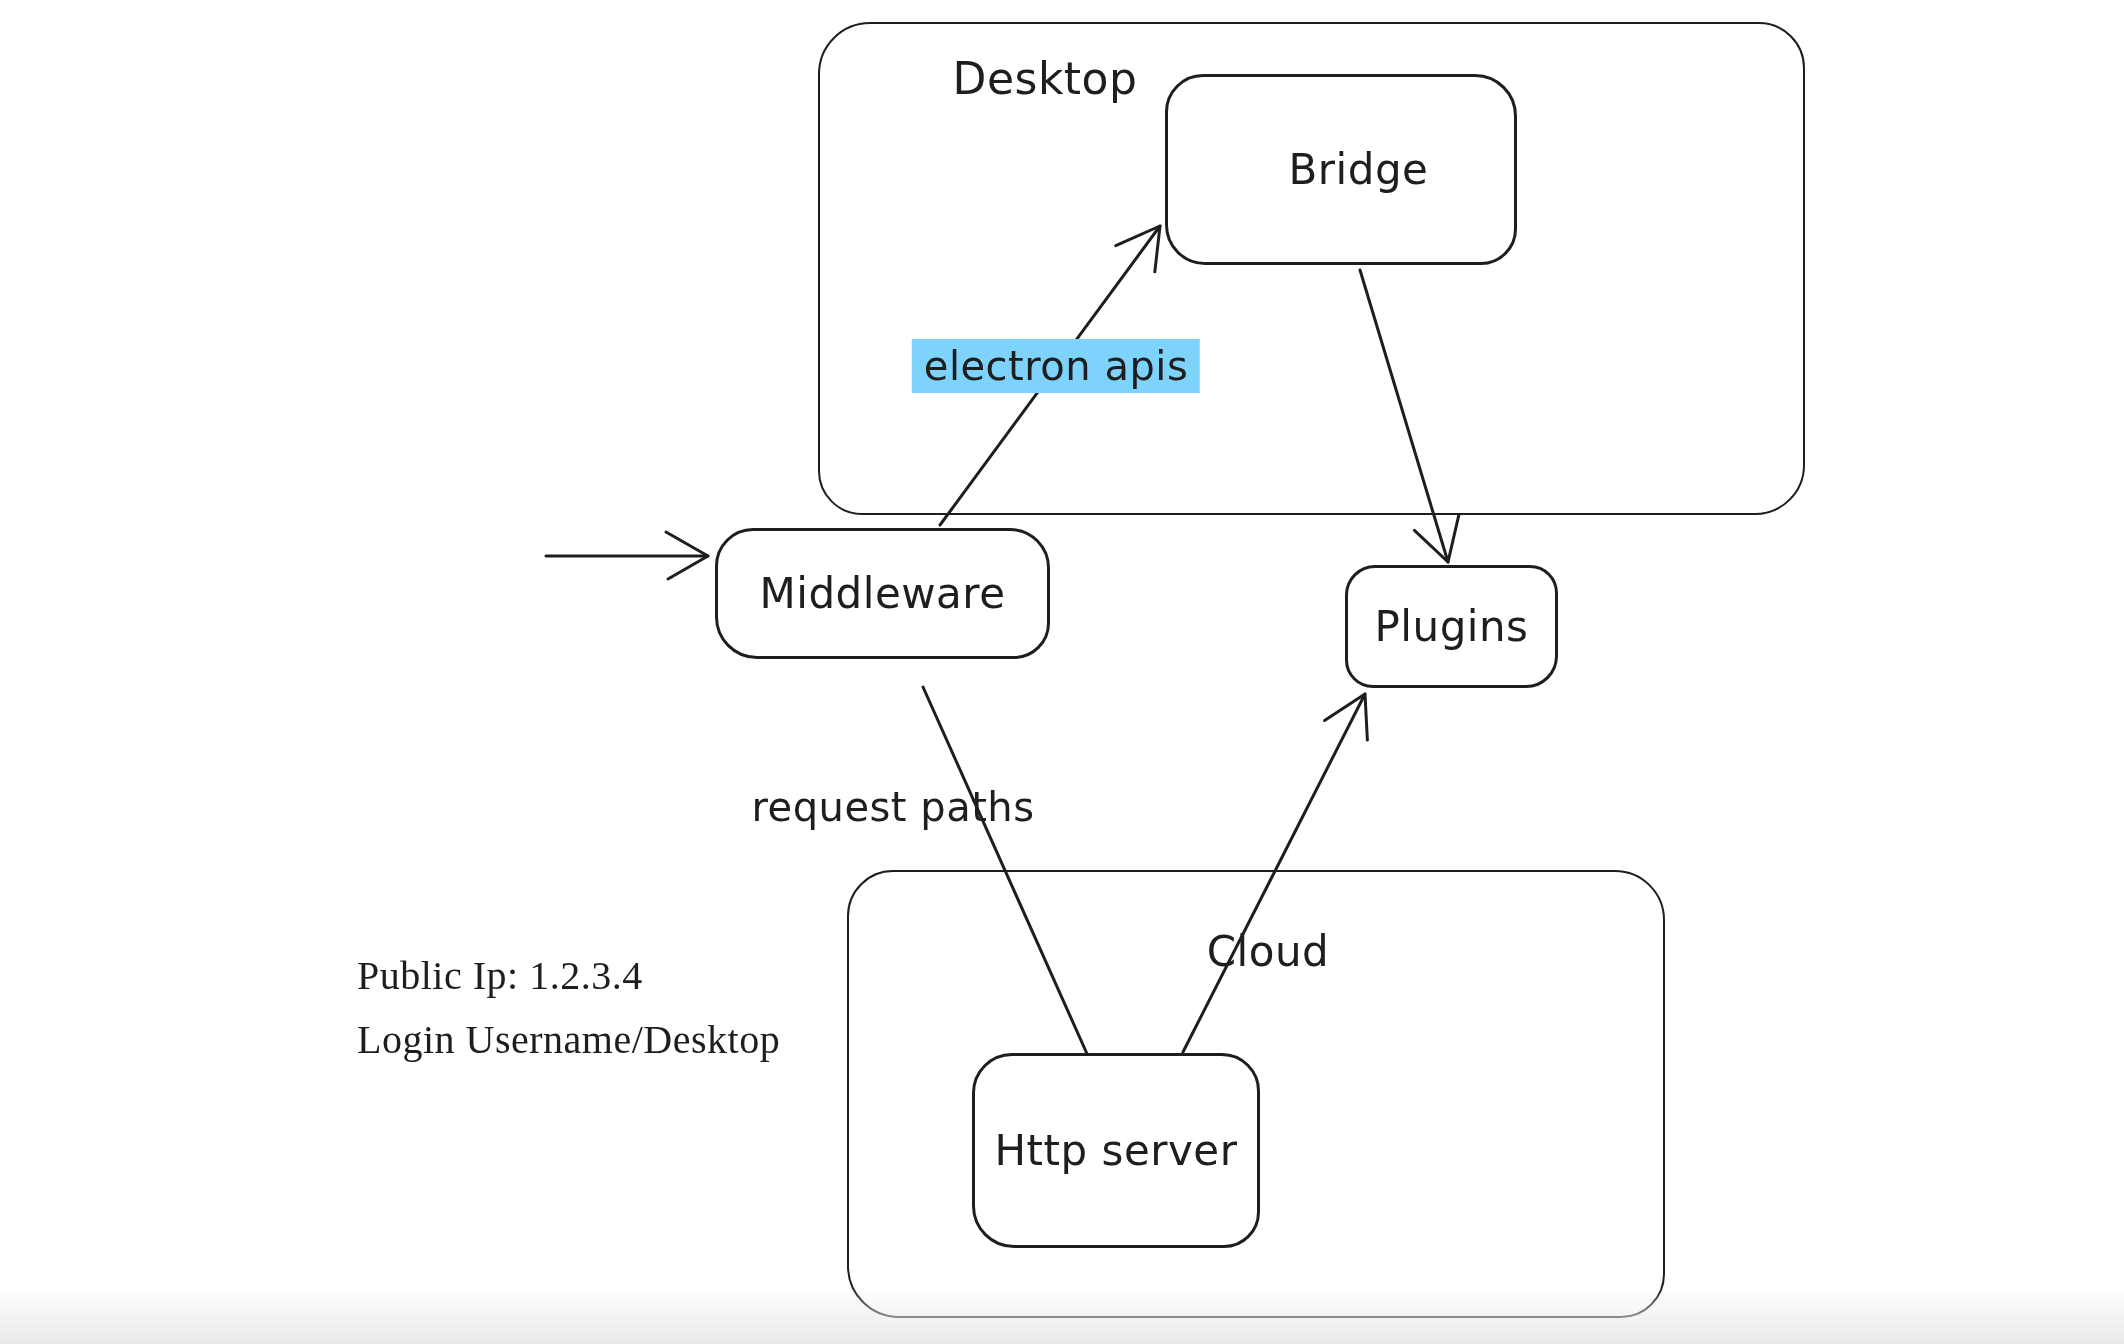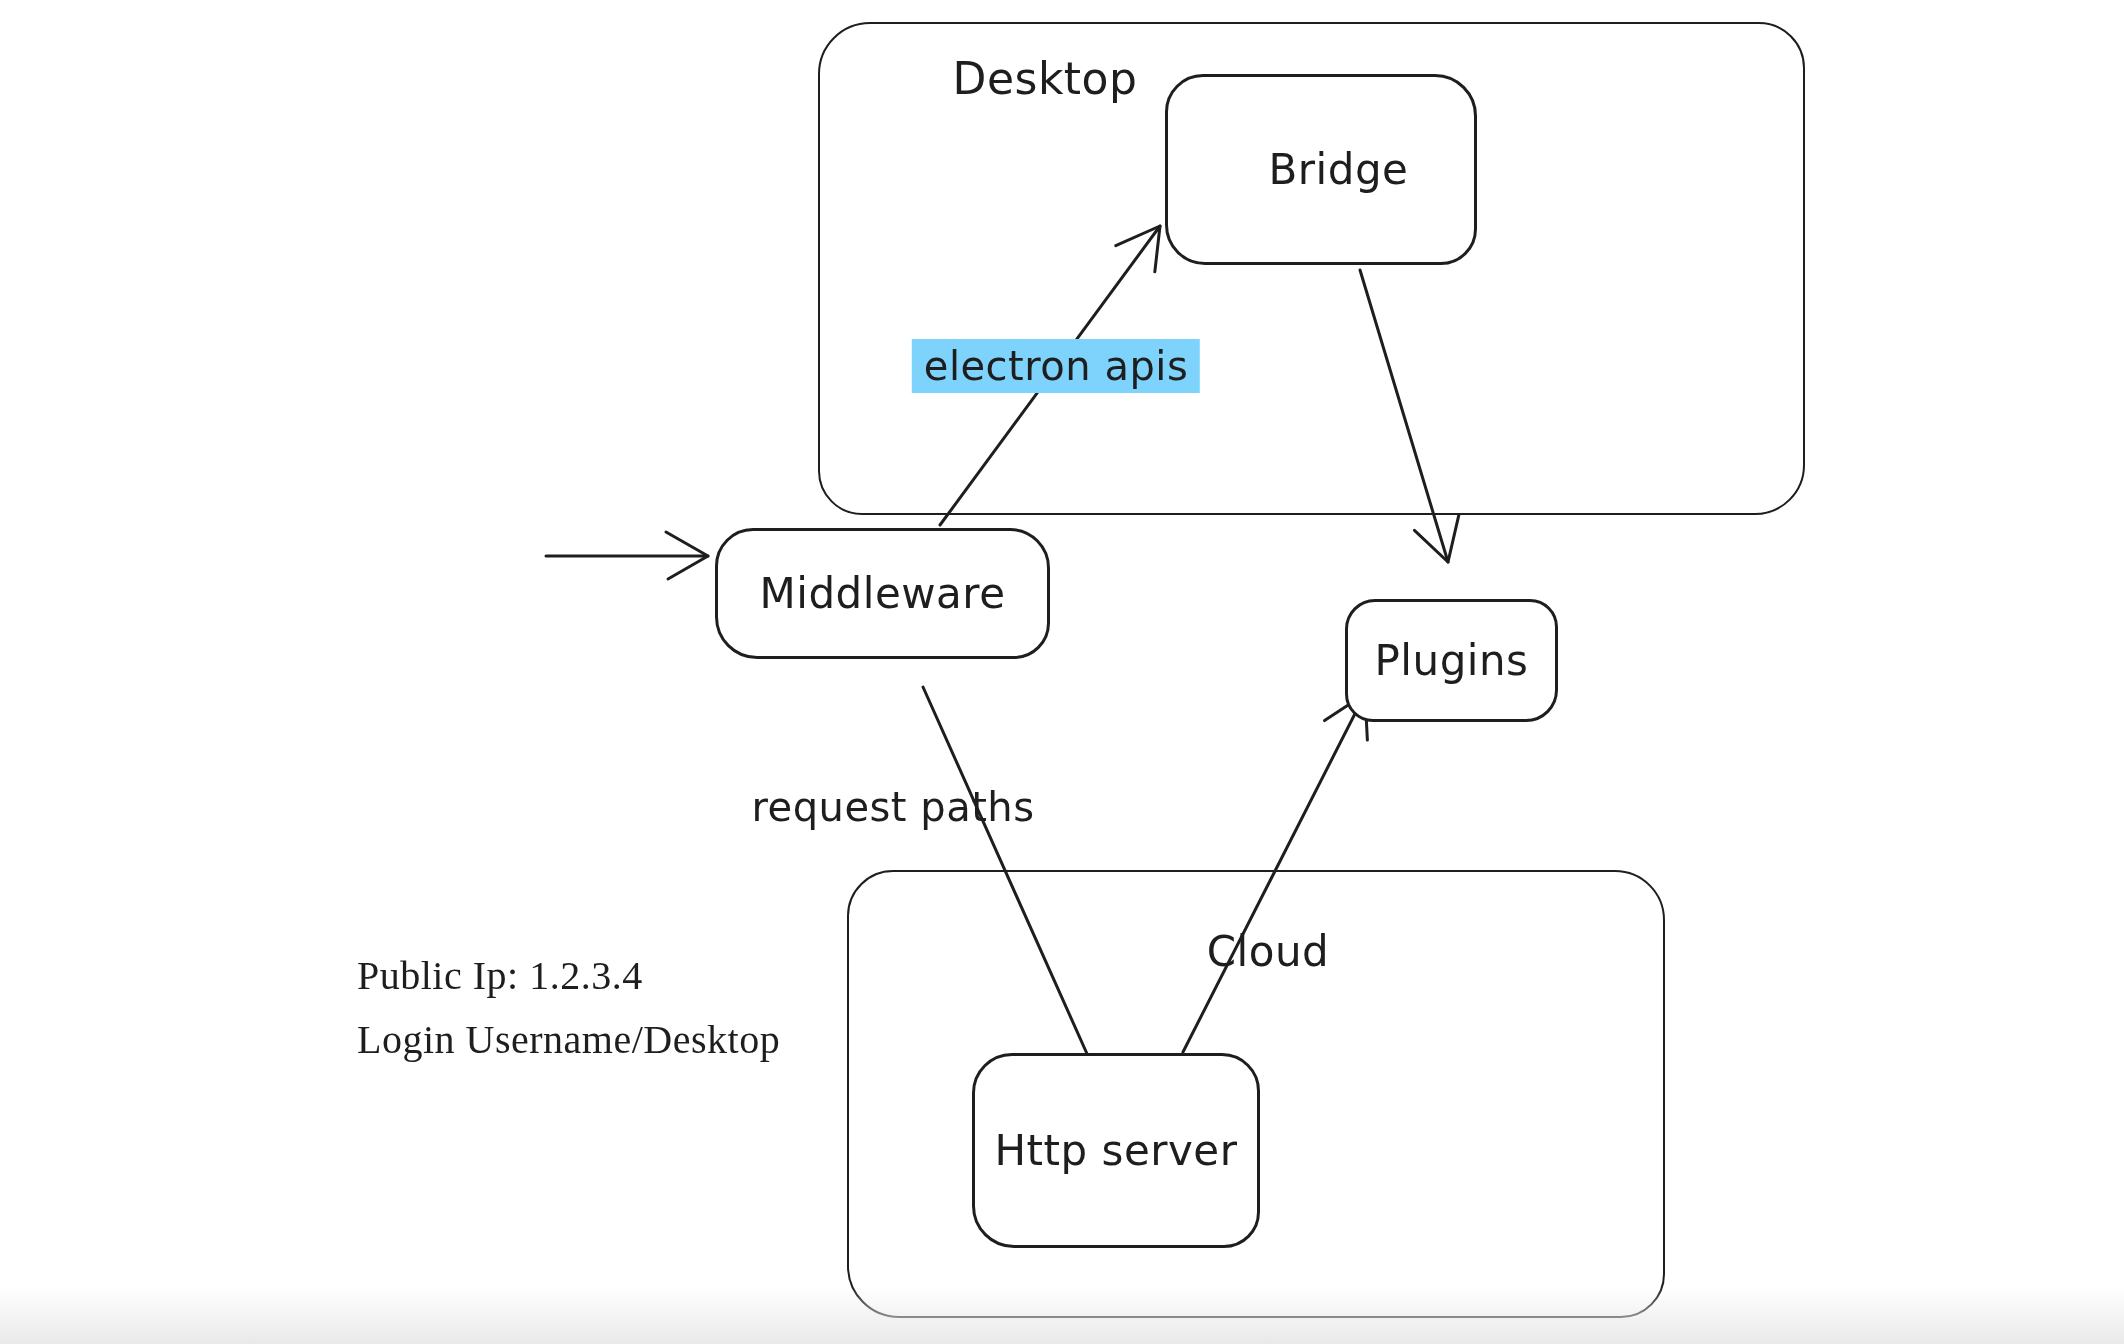--- a/index.html
+++ b/index.html
@@ -104,30 +104,30 @@
       <path d="M 1183 1052 L 1365 694" marker-end="url(#openArrow)"></path>
     </g>
   </svg>
 
   <div class="container-box" style="left:818px; top:22px; width:987px; height:493px; border-radius:52px 46px 50px 44px;"></div>
   <div class="float-label container-title" style="left:1045px; top:78px;">Desktop</div>
 
   <div class="container-box" style="left:847px; top:870px; width:818px; height:448px; border-radius:46px 50px 44px 52px;"></div>
   <div class="float-label cloud-title" style="left:1268px; top:951px;">Cloud</div>
 
-  <div class="node-box" style="left:1165px; top:74px; width:312px; height:191px; border-radius:38px 42px 36px 40px;padding-left:35px;">
+  <div class="node-box" style="left:1165px; top:74px; width:352px; height:191px; border-radius:38px 42px 36px 40px;padding-left:35px;">
     <span class="node-label">Bridge</span>
   </div>
 
 
   <div class="node-box" style="left:715px; top:528px; width:335px; height:131px; border-radius:38px 40px 36px 42px;">
     <span class="node-label">Middleware</span>
   </div>
 
-  <div class="node-box" style="left:1345px; top:599px; width:213px; height:123px; border-radius:30px 28px 32px 28px;">
+  <div class="node-box" style="left:1345px; top:565px; width:213px; height:123px; border-radius:30px 28px 32px 28px;">
     <span class="node-label">Plugins</span>
   </div>
 
   <div class="node-box" style="left:972px; top:1053px; width:288px; height:195px; border-radius:40px 38px 36px 42px;">
     <span class="node-label">Http server</span>
   </div>
 
   <div class="float-label edge-label bg" style="left:1056px; top:366px;">electron apis</div>
 
   <div class="float-label edge-label" style="left:893px; top:807px;">request paths</div>

